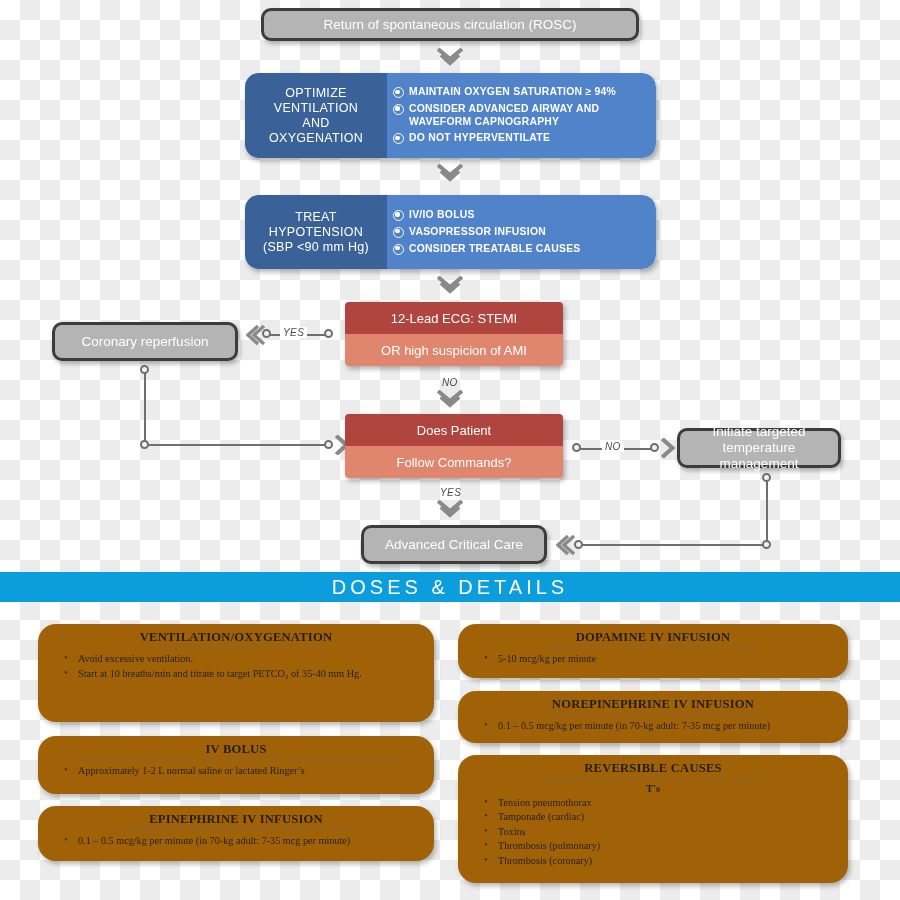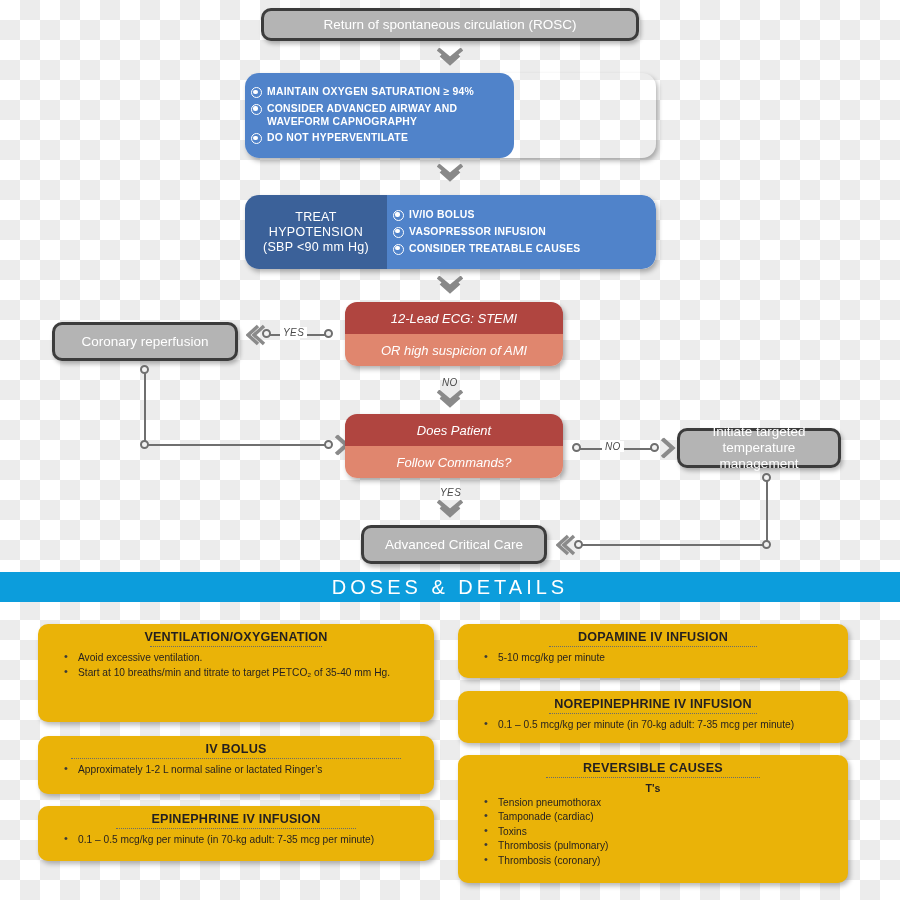--- a/index.html
+++ b/index.html
@@ -74,24 +74,24 @@
     position:relative;
     margin:1px 5px 0 0;
   }
   .radio::after{
     content:"";position:absolute;left:1.4px;top:1.4px;
     width:4.2px;height:4.2px;border-radius:50%;background:#ffffff;
   }
 
   
   .red-box{
-    border-radius:12px;
+    border-radius:4px;
     overflow:hidden;
     box-shadow:2px 3px 5px rgba(0,0,0,.3);
-    display:flex;flex-direction:column;font-style:italic;
+    display:flex;flex-direction:column;
   }
   .red-top{
     background:#b04540;
     color:#fff;
     flex:1;
     display:flex;align-items:center;justify-content:center;
     font-size:13px;
   }
   .red-bottom{
     background:#e0866e;
@@ -127,24 +127,25 @@
     color:#ffffff;
     display:flex;align-items:center;justify-content:center;
     font-size:20px;
     letter-spacing:4px;
     font-weight:400;
   }
 
   
   .card{
     position:absolute;box-sizing:border-box;
-    background:#eab308;
-    border-radius:10px;
+    background:#a16207;
+    border-radius:18px;
     box-shadow:2px 3px 5px rgba(0,0,0,.28);
     padding:6px 10px 7px 10px;
+    font-family:Liberation Serif, serif;
   }
   .card-title{
     text-align:center;
     font-weight:bold;
     font-size:12.6px;
     color:#231f20;
     letter-spacing:.2px;
   }
   .card-rule{
     height:0;
@@ -183,20 +184,28 @@
   </div>
 
   <div class="chev" style="left:437px;top:48px;">
     <svg width="26" height="20" viewBox="0 0 26 20">
       <path d="M1 1 L13 11 L25 1" fill="none" stroke="#8a8a8a" stroke-width="4"></path>
       <path d="M4 7 L13 15 L22 7" fill="none" stroke="#8a8a8a" stroke-width="4"></path>
     </svg>
   </div>
 
   <div class="node blue-box" style="left:245px;top:73px;width:411px;height:85px;">
+    <div class="blue-left" style="width:142px;">
+      <div>
+        <div>OPTIMIZE</div>
+        <div>VENTILATION</div>
+        <div>AND</div>
+        <div>OXYGENATION</div>
+      </div>
+    </div>
     <div class="blue-right" style="width:269px;">
       <div class="bullet-row">
         <span class="radio"></span>
         <span>MAINTAIN OXYGEN SATURATION ≥ 94%</span>
       </div>
       <div class="bullet-row">
         <span class="radio"></span>
         <span>CONSIDER ADVANCED AIRWAY AND WAVEFORM CAPNOGRAPHY</span>
       </div>
       <div class="bullet-row">

